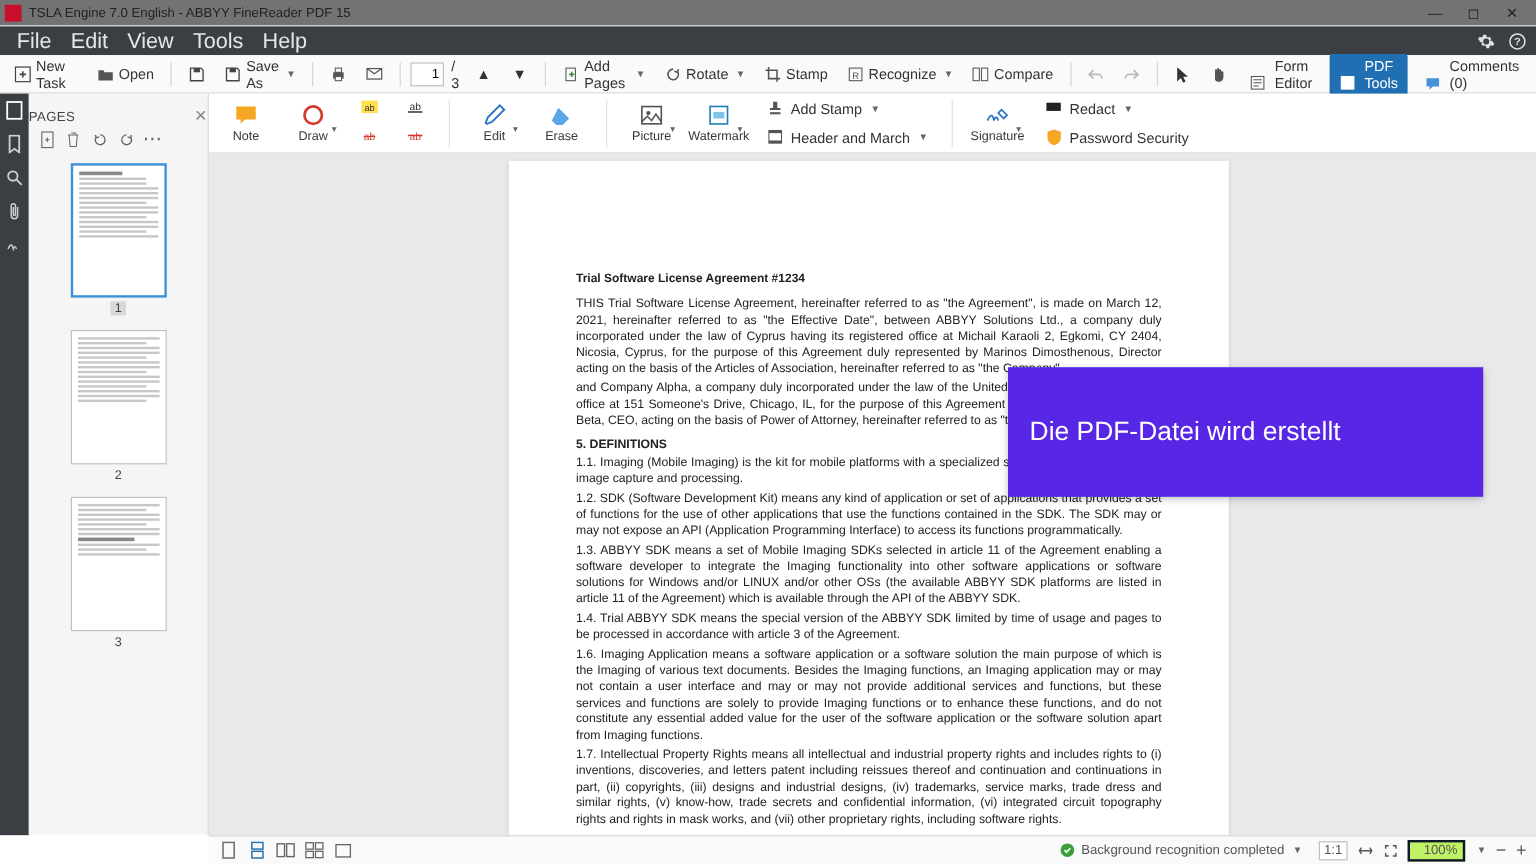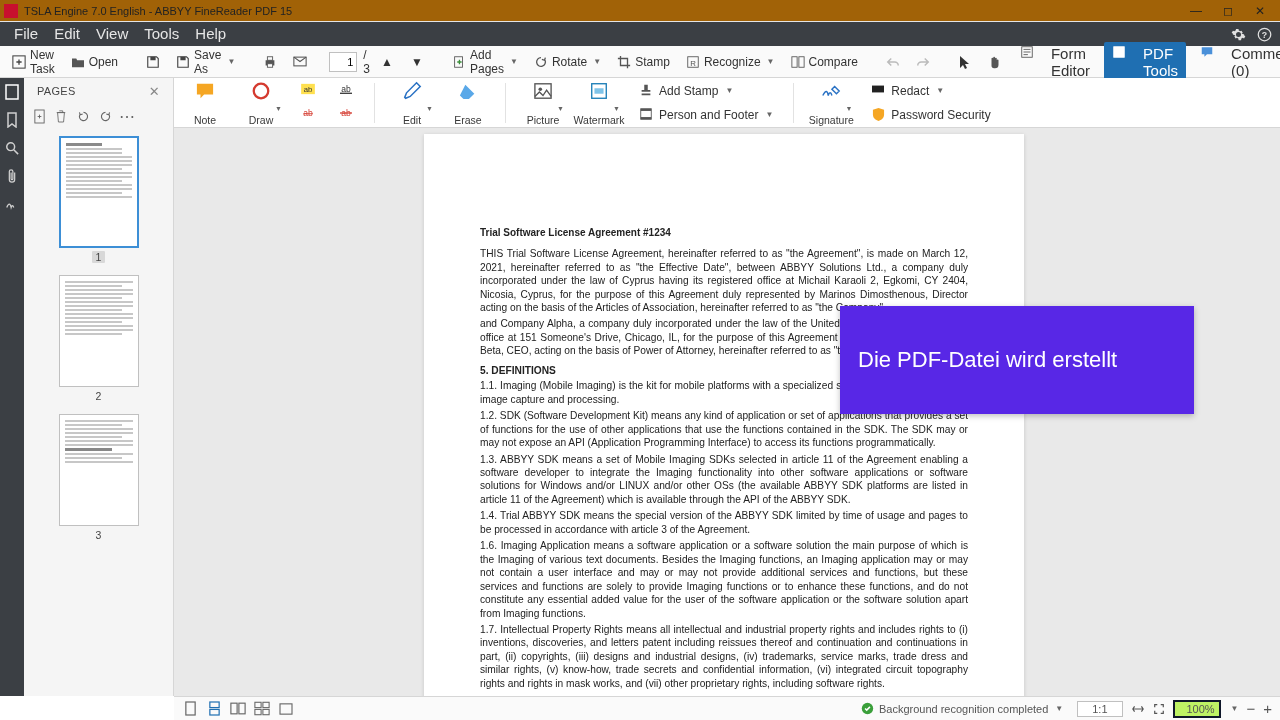--- a/index.html
+++ b/index.html
@@ -1,60 +1,60 @@
 <!DOCTYPE html>
 <html><head>
 <meta charset="utf-8">
 <style>
 * { margin: 0; padding: 0; box-sizing: border-box; font-family: "Segoe UI", Arial, sans-serif; }
 html, body { width: 1280px; height: 720px; overflow: hidden; background: #fff; }
 
 
-.titlebar { height: 22px; background: #a16207; display: flex; align-items: center; padding: 0 4px; border-bottom: 1px solid #e5e5e5; }
+.titlebar { height: 22px; background: #737373; display: flex; align-items: center; padding: 0 4px; border-bottom: 1px solid #e5e5e5; }
 .titlebar .app-icon { width: 14px; height: 14px; background: #c8102e; margin-right: 6px; }
 .titlebar .title { font-size: 11px; color: #222; flex: 1; }
 .titlebar .win-btns { display: flex; gap: 0; }
 .titlebar .win-btn { width: 32px; height: 22px; display: flex; align-items: center; justify-content: center; font-size: 12px; color: #222; }
 
 
 .menubar { height: 24px; background: #3b3f44; display: flex; align-items: center; padding: 0 6px; color: #e6e6e6; }
-.menubar .menu-item { padding: 0 8px; font-size: 15px; line-height: 24px; cursor: default; }
+.menubar .menu-item { padding: 0 8px; font-size: 18px; line-height: 24px; cursor: default; }
 .menubar .spacer { flex: 1; }
 .menubar .right-icon { width: 20px; height: 20px; display: flex; align-items: center; justify-content: center; margin-left: 6px; }
 
 
 .maintoolbar { height: 32px; background: #fafafa; border-bottom: 1px solid #d6d6d6; display: flex; align-items: center; padding: 0 6px; gap: 4px; }
 .tb-btn { display: flex; align-items: center; gap: 4px; padding: 3px 6px; font-size: 12px; color: #333; border-radius: 2px; }
 .tb-btn .ico { width: 14px; height: 14px; display: inline-flex; align-items: center; justify-content: center; }
 .tb-sep { width: 1px; height: 20px; background: #d6d6d6; margin: 0 4px; }
 .page-input { width: 28px; height: 20px; border: 1px solid #c0c0c0; font-size: 11px; text-align: right; padding-right: 3px; }
 .page-total { font-size: 12px; color: #333; margin-left: 2px; }
 .tb-right { margin-left: auto; display: flex; align-items: center; gap: 6px; }
-.tb-right .pill { display: flex; align-items: flex-start; gap: 17px; padding: 3px 8px; font-size: 15px; color: #333; border-radius: 2px; }
+.tb-right .pill { display: flex; align-items: flex-end; gap: 7px; padding: 3px 8px; font-size: 12px; color: #333; border-radius: 2px; }
 .tb-right .pill.active { background: #1f6fb2; color: #ffffff; }
 .tb-right .pill.active .ico svg * { fill: #fff; }
 
 
 .ribbon { height: 50px; background: #fff; border-bottom: 1px solid #d6d6d6; display: flex; align-items: center; padding: 0 8px; gap: 10px; margin-left: 24px; }
-.rbtn { display: flex; flex-direction: column; align-items: center; justify-content: space-between; width: 46px; height: 46px; font-size: 10.5px; color: #3a3a3a; position: relative; }
+.rbtn { display: flex; flex-direction: column; align-items: center; justify-content: center; width: 46px; height: 46px; font-size: 10.5px; color: #3a3a3a; position: relative; }
 .rbtn .ric { width: 22px; height: 22px; display: flex; align-items: center; justify-content: center; margin-bottom: 1px; }
 .rbtn .dd { position: absolute; right: 2px; bottom: 14px; font-size: 7px; color: #666; }
 .rinline { display: flex; flex-direction: row; align-items: center; gap: 5px; font-size: 12px; color: #333; padding: 3px 6px; }
 .rinline .ric2 { width: 16px; height: 16px; display: flex; align-items: flex-start; justify-content: center; }
 .rcol { display: flex; flex-direction: column; gap: 2px; }
 .rsep { width: 1px; height: 40px; background: #e2e2e2; margin: 0 4px; }
 
 
 .leftrail { position: absolute; left: 0; top: 78px; width: 24px; bottom: 24px; background: #3b3f44; display: flex; flex-direction: column; align-items: center; padding-top: 6px; gap: 12px; }
 .leftrail .rail-icon { width: 16px; height: 16px; color: #d0d0d0; display: flex; align-items: center; justify-content: center; }
 .leftrail .rail-icon.active { color: #fff; }
 
 
 .pagespanel { position: absolute; left: 24px; top: 78px; width: 150px; bottom: 24px; background: #f5f5f5; border-right: 1px solid #d6d6d6; display: flex; flex-direction: column; }
-.pagespanel .hdr { height: 26px; display: flex; align-items: center; padding: 0 13px; font-size: 11px; color: #444; letter-spacing: 0.3px; }
+.pagespanel .hdr { height: 26px; display: flex; align-items: flex-end; padding: 0 0; font-size: 11px; color: #444; letter-spacing: 0.3px; }
 .pagespanel .hdr .close { margin-left: auto; color: #888; font-size: 13px; }
 .pagespanel .tools { height: 24px; display: flex; align-items: center; gap: 8px; padding: 0 8px; color: #666; }
 .pagespanel .tools .t { width: 14px; height: 14px; display: flex; align-items: center; justify-content: center; }
 .pagespanel .thumbs { flex: 1; overflow-y: auto; padding: 8px 0 12px; display: flex; flex-direction: column; align-items: center; gap: 12px; }
 .thumb-wrap { display: flex; flex-direction: column; align-items: center; gap: 3px; }
 .thumb { width: 80px; height: 112px; background: #fff; border: 1px solid #c0c0c0; padding: 5px; display: flex; flex-direction: column; gap: 2px; }
 .thumb.sel { border: 2px solid #3d8fd6; }
 .thumb .ln { height: 2px; background: #c7c7c7; }
 .thumb .ln.h { height: 3px; background: #8a8a8a; width: 55%; }
 .thumb .ln.s { width: 85%; }
@@ -63,21 +63,21 @@
 
 
 .docarea { position: absolute; left: 174px; right: 0; top: 128px; bottom: 24px; background: #e9e9e9; overflow: hidden; }
 .page { position: absolute; left: 250px; top: 6px; width: 600px; min-height: 820px; background: #fff; box-shadow: 0 1px 4px rgba(0,0,0,0.15); padding: 92px 56px 40px; font-size: 10.2px; color: #222; line-height: 1.32; }
 .page h1 { font-size: 10px; font-weight: 700; margin-bottom: 8px; }
 .page p { margin-bottom: 3px; text-align: justify; }
 .page .sec-h { font-weight: 700; margin-top: 6px; margin-bottom: 2px; }
 .page .clause { margin-bottom: 3px; text-align: justify; }
 
 
-.overlay-tip { position: absolute; left: 840px; top: 306px; width: 354px; height: 108px; background: #5827e6; color: #fff; display: flex; align-items: center; padding-left: 18px; font-size: 22px; font-weight: 400; box-shadow: 0 2px 6px rgba(0,0,0,0.25); }
+.overlay-tip { position: absolute; left: 840px; top: 306px; width: 396px; height: 108px; background: #5827e6; color: #fff; display: flex; align-items: center; padding-left: 18px; font-size: 22px; font-weight: 400; box-shadow: 0 2px 6px rgba(0,0,0,0.25); }
 
 
 .statusbar { position: absolute; left: 174px; right: 0; bottom: 0; height: 24px; background: #fafafa; border-top: 1px solid #d6d6d6; display: flex; align-items: center; padding: 0 8px; font-size: 11px; color: #555; }
 .statusbar .view-icons { display: flex; gap: 8px; }
 .statusbar .vi { width: 16px; height: 16px; display: flex; align-items: center; justify-content: center; color: #666; }
 .statusbar .vi.active { color: #1f6fb2; }
 .statusbar .sb-spacer { flex: 1; }
 .statusbar .bg-msg { display: flex; align-items: center; gap: 5px; margin-right: 14px; }
 .statusbar .zoom-group { display: flex; align-items: center; gap: 8px; }
 .statusbar .zoom-val { border: 2px solid #0f172a; padding: 1px 4px; width: 48px; text-align: right; background: #bef264; }
@@ -396,21 +396,21 @@
         <span class="caret">▼</span>
       </div>
     <div class="rinline">
         <div class="ric2">
           <svg width="14" height="14" viewBox="0 0 16 16">
             <rect x="2" y="2" width="12" height="12" fill="none" stroke="#555"></rect>
             <rect x="2" y="2" width="12" height="2.5" fill="#555"></rect>
             <rect x="2" y="11.5" width="12" height="2.5" fill="#555"></rect>
           </svg>
         </div>
-        <span>Person and Footer</span>
+        <span>Header and March</span>
         <span class="caret">▼</span>
       </div>
   </div>
   <div class="rsep"></div>
   <div class="rbtn">
       <div class="ric">
         <svg width="22" height="20" viewBox="0 0 24 22">
           <path d="M3 16c3-6 5-6 6 0 1-4 3-4 4 0M16 6l5 5-3 3-5-5z" fill="none" stroke="#2a72c4" stroke-width="1.6"></path>
         </svg>
       </div>
@@ -612,21 +612,21 @@
     <span>
         <svg width="13" height="13" viewBox="0 0 16 16">
           <circle cx="8" cy="8" r="7" fill="#3a9f3a"></circle>
           <path d="M5 8l2 2 4-4" fill="none" stroke="#fff" stroke-width="1.8"></path>
         </svg>
       </span>
     <span>Background recognition completed</span>
     <span class="caret">▼</span>
   </div>
   <div class="zoom-group">
-    <span style="border:1px solid #c0c0c0; padding:1px 14px; background:#fff;">1:1</span>
+    <span style="border:1px solid #c0c0c0; padding:1px 3px; background:#fff;">1:1</span>
     <span>
         <svg width="14" height="12" viewBox="0 0 16 14">
           <path d="M2 7h12M4 4l-2 3 2 3M12 4l2 3-2 3" fill="none" stroke="#555" stroke-width="1.4"></path>
         </svg>
       </span>
     <span>
         <svg width="12" height="12" viewBox="0 0 14 14">
           <path d="M2 5V2h3M12 5V2H9M2 9v3h3M12 9v3H9" fill="none" stroke="#555" stroke-width="1.4"></path>
         </svg>
       </span>

